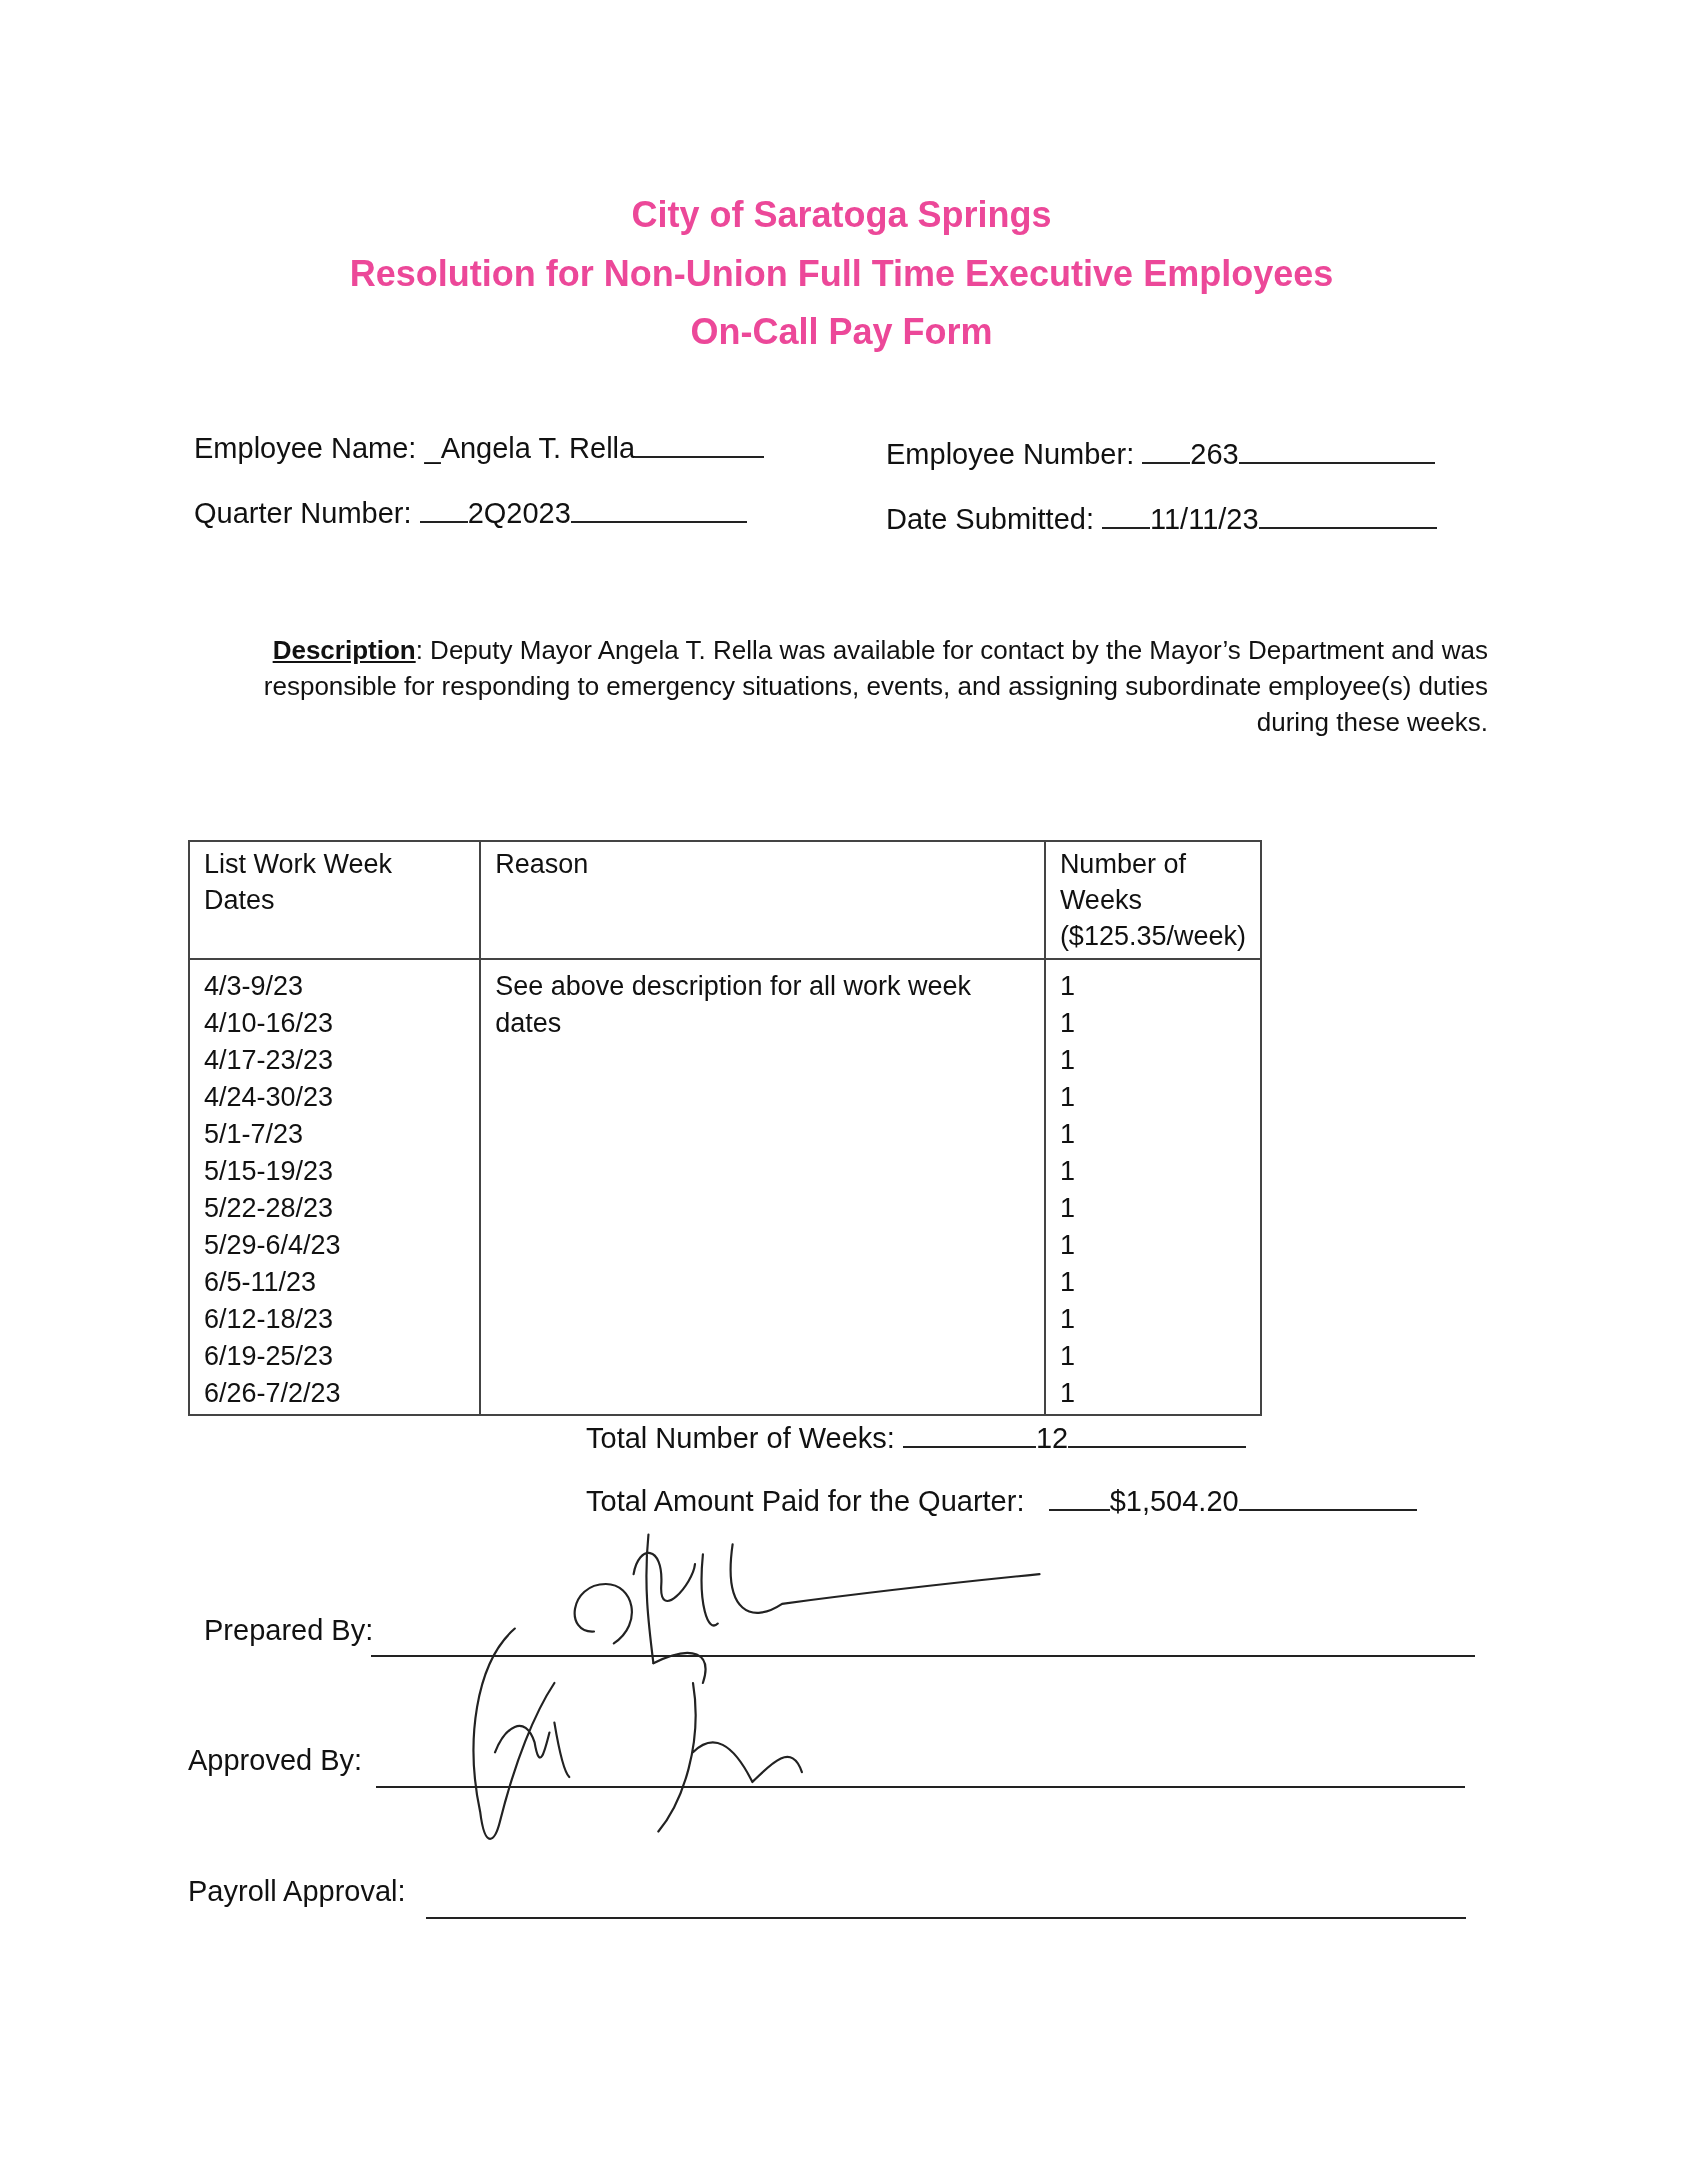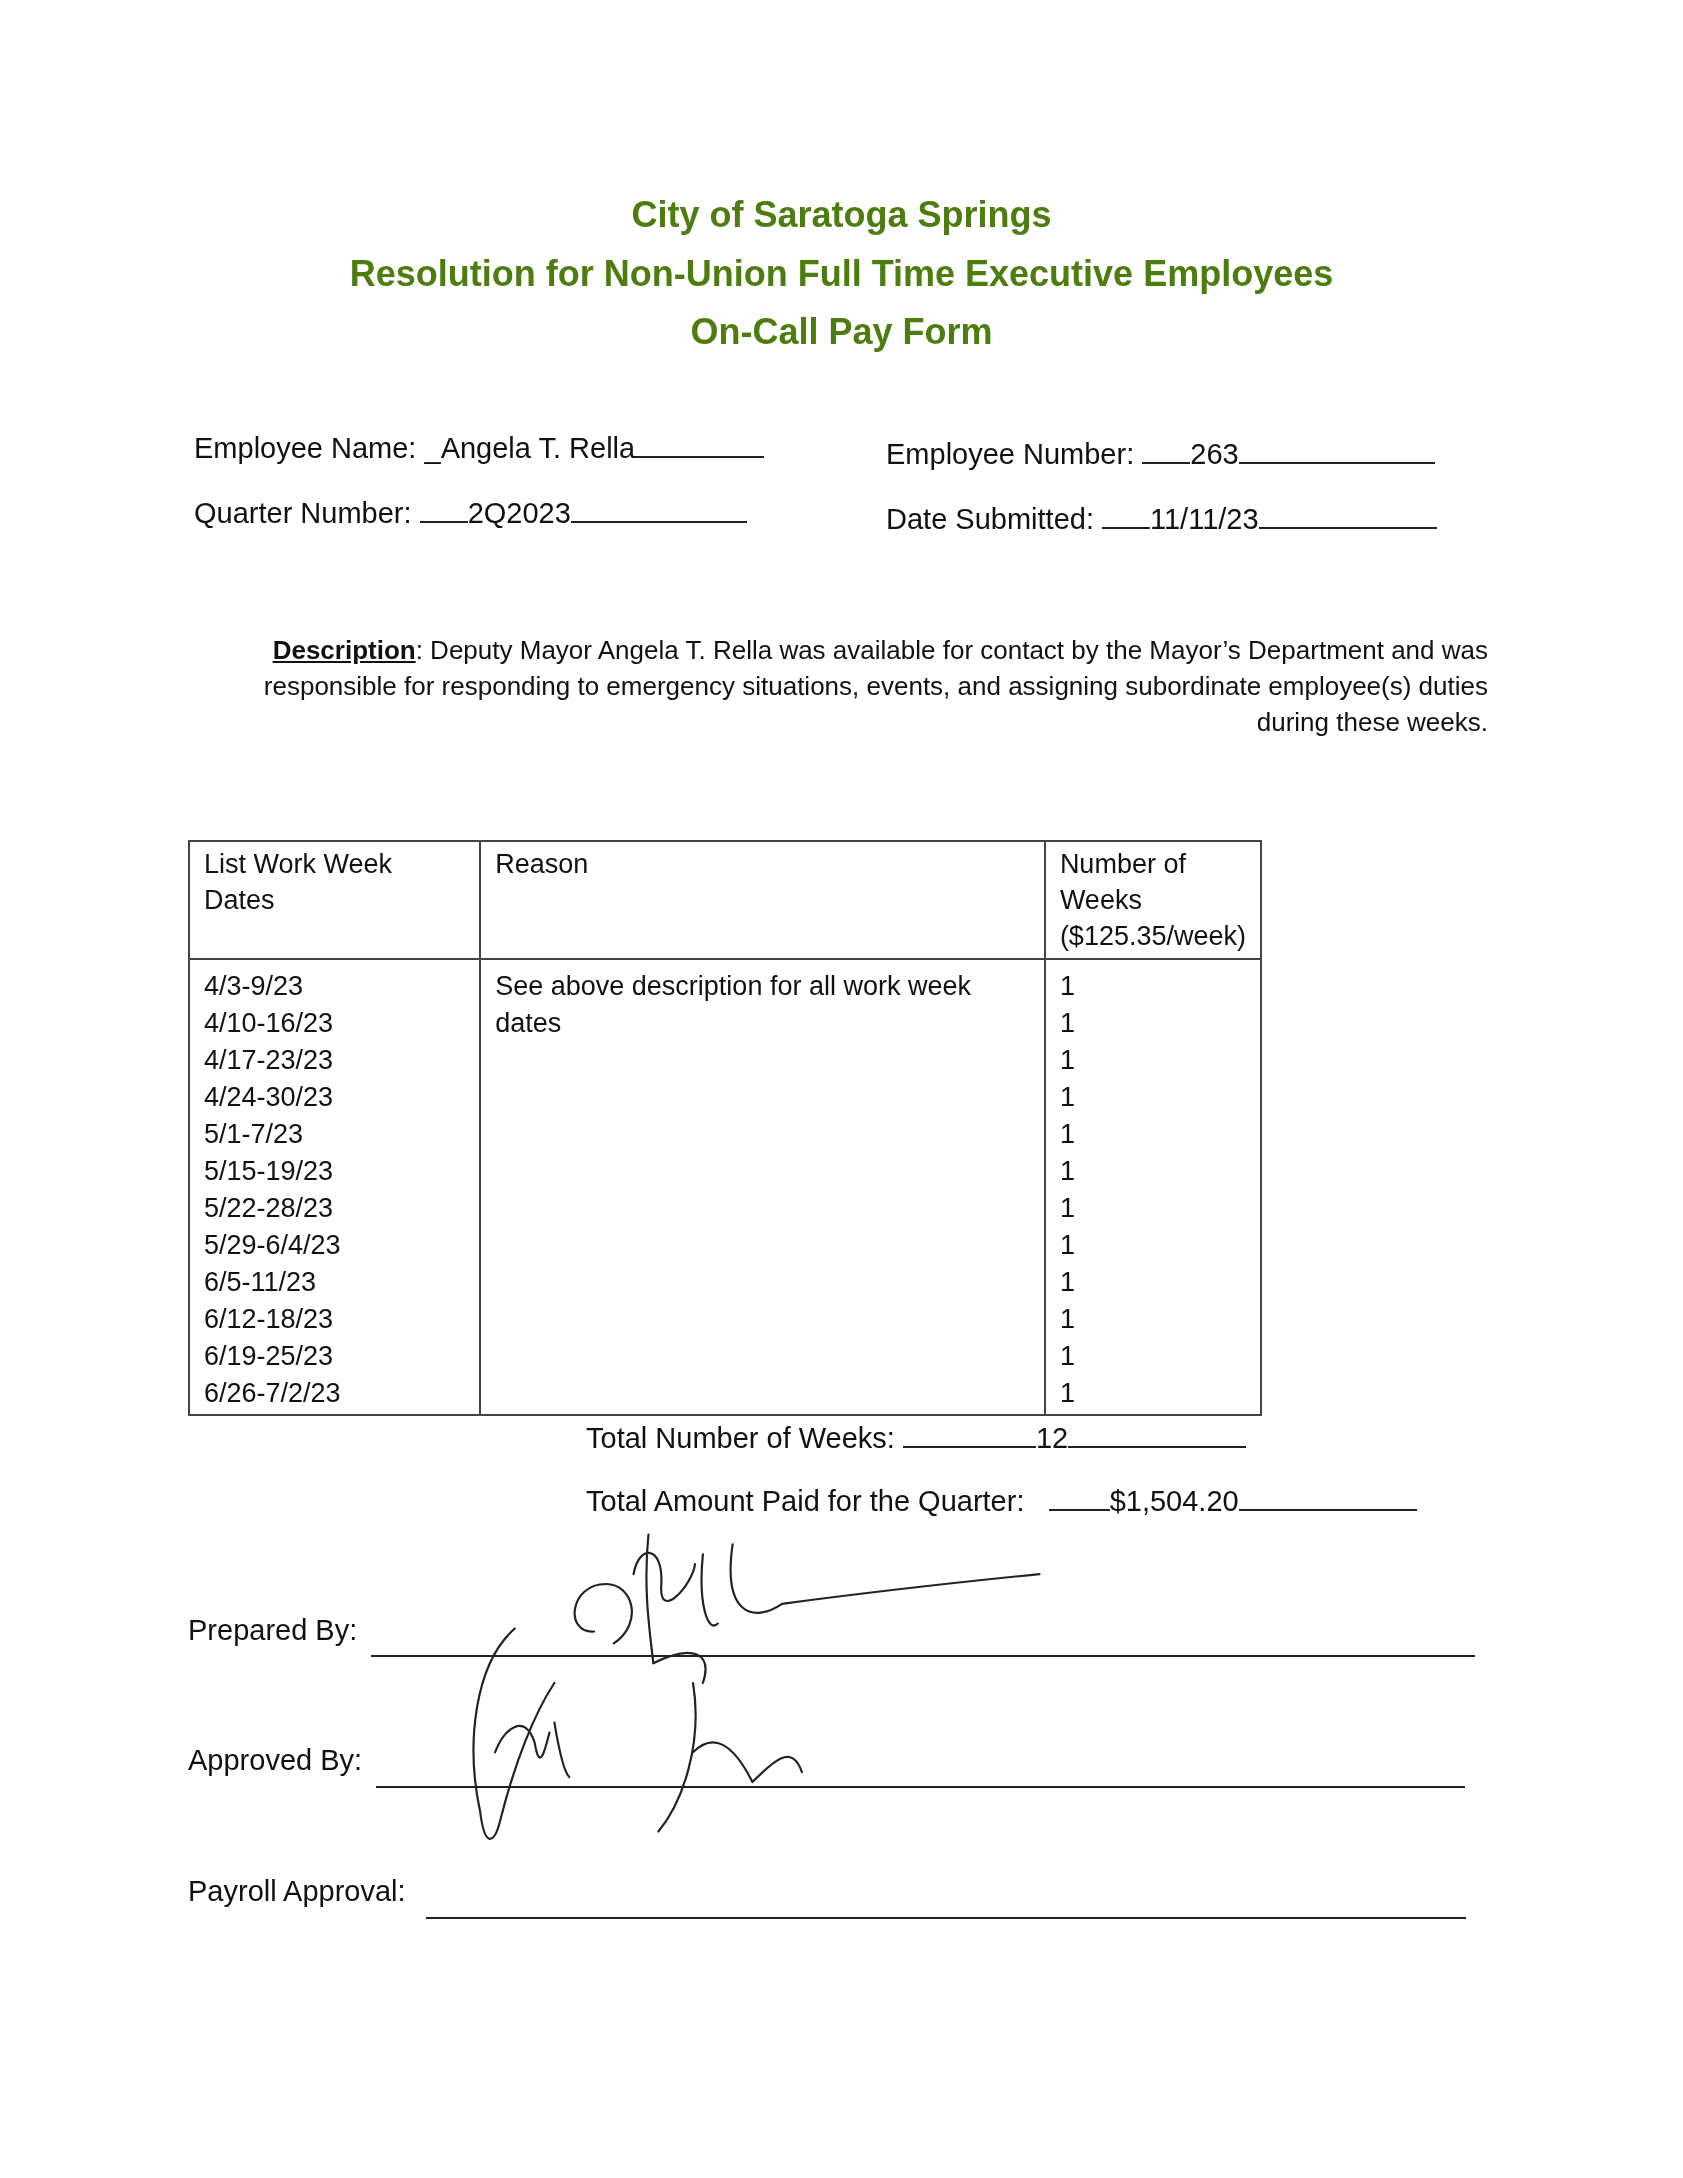--- a/index.html
+++ b/index.html
@@ -1,19 +1,19 @@
 <!DOCTYPE html>
 <html><head>
 <meta charset="utf-8">
 <style>
   html, body { margin: 0; padding: 0; background: #ffffff; }
   body { width: 1683px; height: 2178px; position: relative; overflow: hidden;
          font-family: "Liberation Sans", "DejaVu Sans", sans-serif; color: #111; }
   .abs { position: absolute; }
-  .title { left: 0; width: 1683px; text-align: center; font-weight: bold; font-size: 36px; color: #4d7c0f; }
+  .title { left: 0; width: 1683px; text-align: center; font-weight: bold; font-size: 36px; color: #ec4899; }
   .field { font-size: 29px; white-space: nowrap; }
   .blank { display: inline-block; border-bottom: 2px solid #222; height: 26px; vertical-align: baseline; }
   .desc { left: 191px; width: 1297px; font-size: 26px; line-height: 36px; text-align: right; }
   .desc .lbl { font-weight: bold; text-decoration: underline; }
   table.wk { position: absolute; left: 188px; top: 840px; width: 1074px; border-collapse: collapse; font-size: 27px; }
   table.wk th, table.wk td { border: 2px solid #444; vertical-align: top; text-align: left; font-weight: normal; padding: 4px 14px; }
   table.wk th { height: 69px; line-height: 36px; }
   table.wk td { border-top: 2px solid #444; border-bottom: 2px solid #444; line-height: 37px; padding-top: 8px; padding-bottom: 2px; }
   .col1 { width: 307px; } .col2 { width: 634px; }
   .cell-list div { height: 37px; }
@@ -90,21 +90,21 @@
   </tbody>
 </table>
 
 <div class="abs field" style="left:586px; top:1420px; font-size:29px;">
   <span>Total Number of Weeks: </span><span class="blank" style="width:133px;"></span><span>12</span><span class="blank" style="width:178px;"></span>
 </div>
 <div class="abs field" style="left:586px; top:1483px;">
   <span>Total Amount Paid for the Quarter:</span>&nbsp;&nbsp;&nbsp;<span class="blank" style="width:61px;"></span><span>$1,504.20</span><span class="blank" style="width:178px;"></span>
 </div>
 
-<div class="siglabel" style="left:188px; top:1614px;">Prepared By:</div>
+<div class="siglabel" style="left:204px; top:1614px;">Prepared By:</div>
 <div class="sigline" style="left:371px; top:1653px; width:1104px;"></div>
 
 <div class="siglabel" style="left:188px; top:1744px;">Approved By:</div>
 <div class="sigline" style="left:376px; top:1784px; width:1089px;"></div>
 
 <div class="siglabel" style="left:188px; top:1875px;">Payroll Approval:</div>
 <div class="sigline" style="left:426px; top:1915px; width:1040px;"></div>
 
 <svg class="abs" style="left:0; top:0;" width="1683" height="2178" viewBox="0 0 1700 2200">
   <g fill="none" stroke="#222" stroke-width="2.2" stroke-linecap="round" stroke-linejoin="round">

